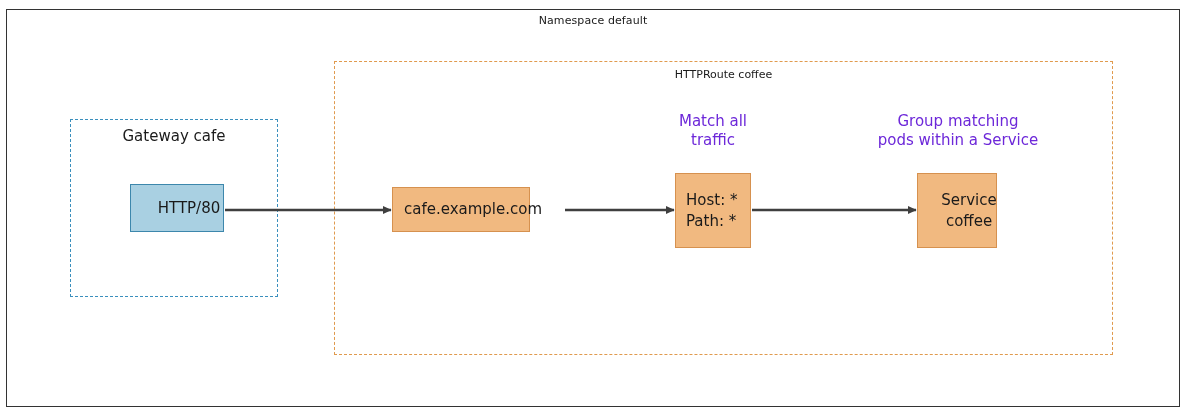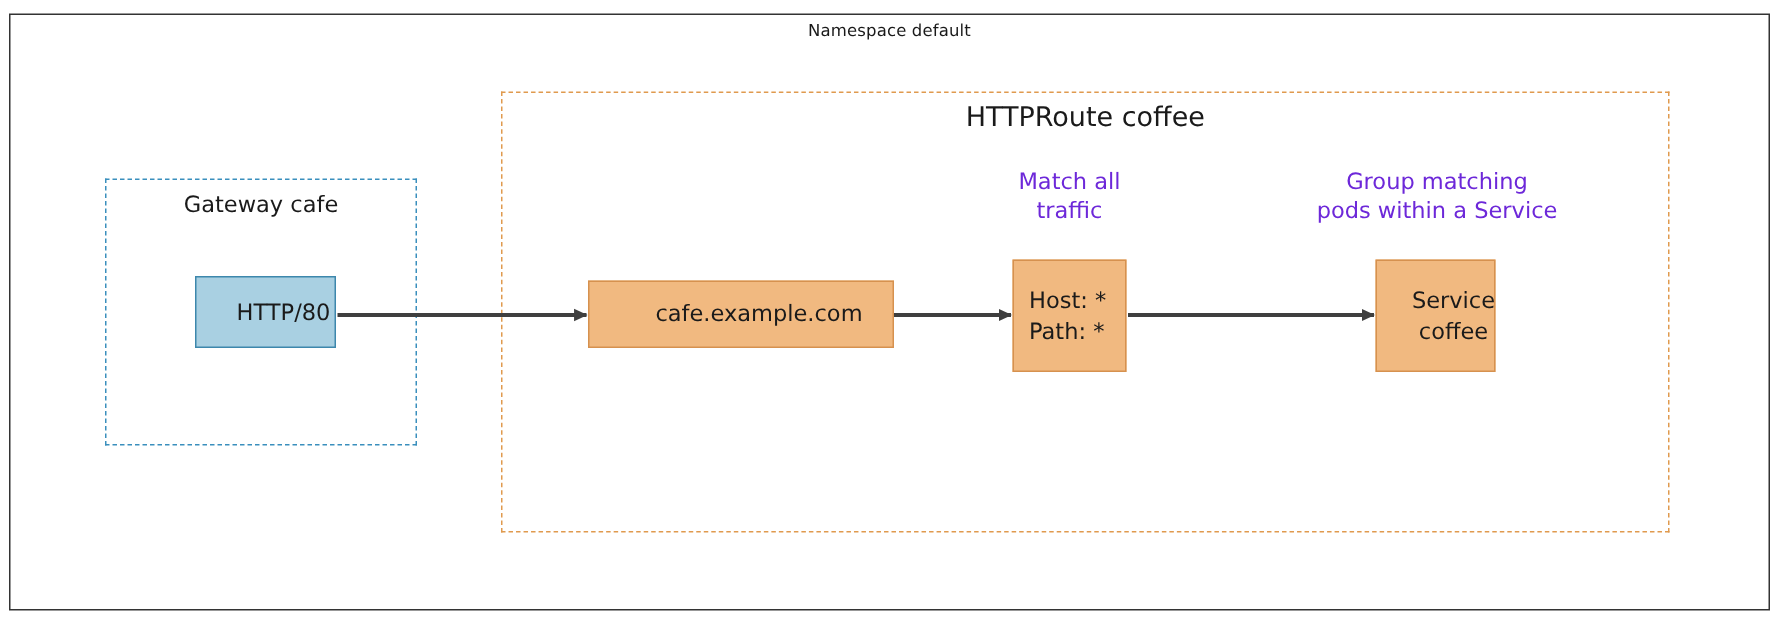--- a/index.html
+++ b/index.html
@@ -72,21 +72,21 @@
     border: 1.6px dashed #e09a4e;
     box-sizing: border-box;
     background: transparent;
   }
   .route-title {
     position: absolute;
     left: 334px;
     top: 68px;
     width: 779px;
     text-align: center;
-    font-size: 18px;
+    font-size: 11px;
     color: #1a1a1a;
   }
 
   
   .node {
     position: absolute;
     box-sizing: border-box;
     display: flex;
     align-items: center;
     font-size: 15px;
@@ -99,21 +99,21 @@
   .node-blue {
     background: #a9d0e2;
     border: 1.6px solid #3d87ac;
   }
   .node-orange {
     background: #f1b980;
     border: 1.6px solid #d6914f;
   }
 
   #node-http80 { left: 130px; top: 184px; width: 94px; height: 48px; }
-  #node-hostname { left: 392px; top: 187px; width: 204px; height: 45px; }
+  #node-hostname { left: 392px; top: 187px; width: 138px; height: 45px; }
   #node-match { left: 675px; top: 173px; width: 76px; height: 75px; }
   #node-service { left: 917px; top: 173px; width: 80px; height: 75px; }
 
   
   .caption {
     position: absolute;
     text-align: center;
     font-size: 15px;
     color: #6d28d9;
     line-height: 1.25;

